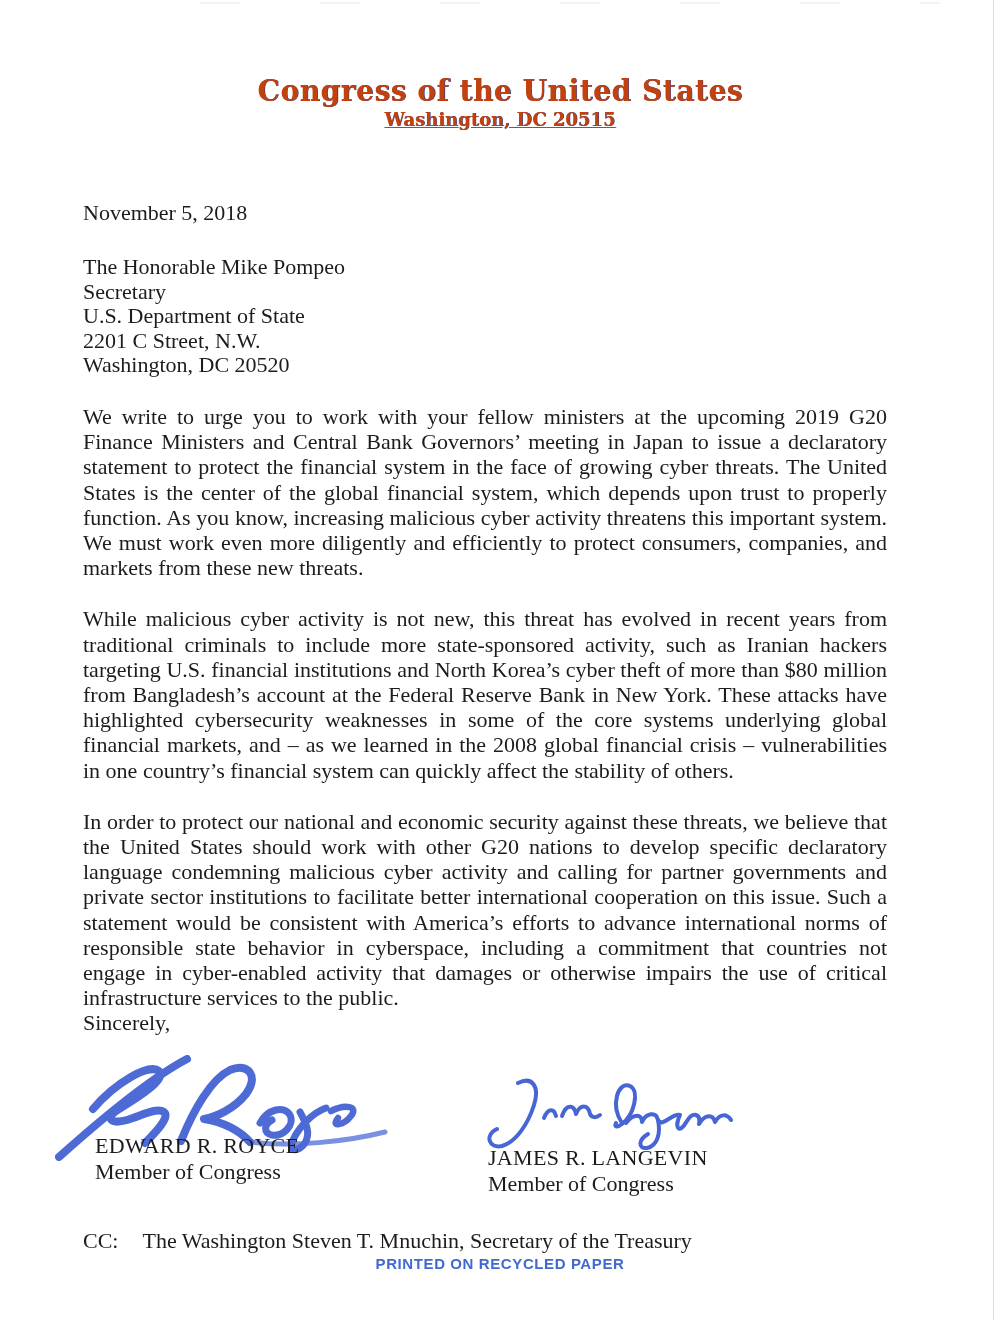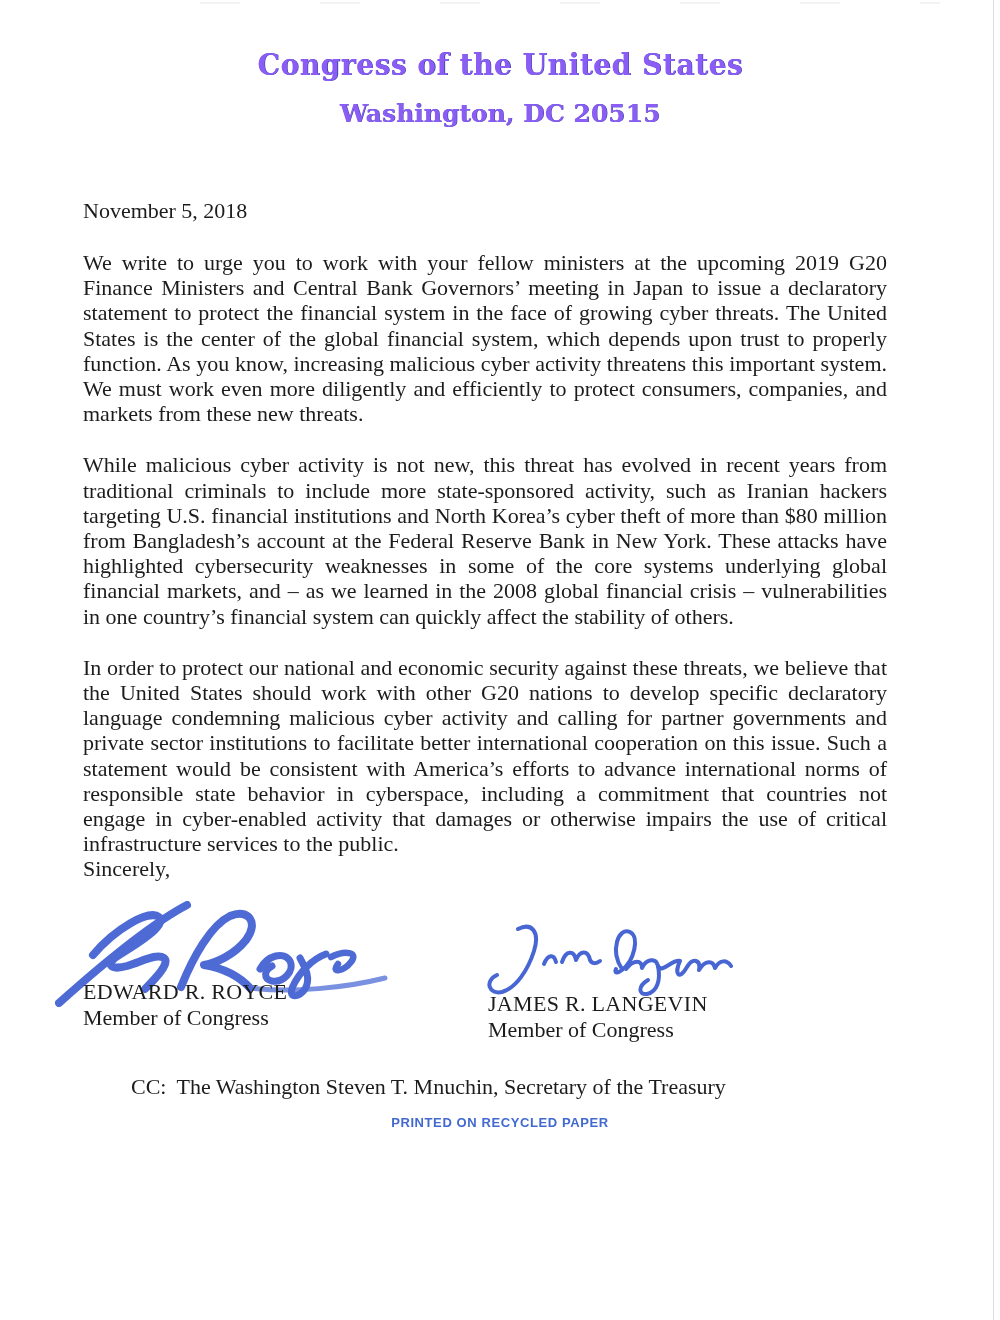--- a/index.html
+++ b/index.html
@@ -13,80 +13,87 @@
   }
   .page-edge{
     position:absolute;right:6px;top:0;bottom:0;width:1px;
     background:#dcdcdc;
   }
   .scan-noise-top{
     position:absolute;top:2px;left:200px;right:60px;height:2px;
     background:repeating-linear-gradient(90deg,#eee 0 40px,#fff 40px 120px);
     opacity:.7;
   }
-  .letterhead{ text-align:center; padding-top:48px; color:#8b5cf6; }
+  .letterhead{ text-align:center; padding-top:74px; color:#c2410c;text-decoration:underline; }
   .lh-title{
     font-family:"DejaVu Serif", serif;
     font-weight:700;
     font-size:29px;
     letter-spacing:.5px;
     display:inline-block;
     transform:scaleX(.97);
     text-shadow:.6px 0 0 #2b3f96;
   }
   .lh-sub{
     font-family:"DejaVu Serif", serif;
     font-weight:700;
-    font-size:25px;
-    margin-top:17px;
+    font-size:18px;
+    margin-top:1px;
     text-shadow:.5px 0 0 #2b3f96;
   }
   .content{ margin-left:83px; margin-right:97px; font-size:22px; }
   .date-line{ margin-top:70px; }
   .address{ margin-top:29px; line-height:24.6px; }
   .salutation{ margin-top:28px; }
   .para{
     margin:26px 16px 0 0;
     text-align:justify;
     line-height:25.2px;
   }
   .closing{ }
   .sig-area{ position:relative; height:178px; margin-top:5px; }
   .sig-svg{ position:absolute; }
   .sig-royce{ left:-30px; top:8px; }
   .sig-langevin{ left:393px; top:30px; }
-  .sig-names{ position:absolute; top:92px; left:0; line-height:26px; }
+  .sig-names{ position:absolute; top:92px; left:12px; line-height:26px; }
   .sig-names.right{ left:405px; top:104px; }
   .sig-name{ letter-spacing:.3px; }
-  .cc-row{ display:flex; gap:10px; margin-top:9px;margin-left:48px; }
+  .cc-row{ display:flex; gap:24px; margin-top:9px; }
   .footer-note{
-    margin-top:15px;
+    margin-top:1px;
     text-align:center;
     font-family:"Liberation Sans", sans-serif;
-    font-size:13px;
+    font-size:15px;
     font-weight:bold;
     letter-spacing:.6px;
     color:#4169d0;
   }
 </style>
 </head>
 <body>
 
 <div class="page">
   <div class="scan-noise-top"></div>
   <div class="page-edge"></div>
 
   <div class="letterhead">
     <div class="lh-title">Congress of the United States</div>
     <div class="lh-sub">Washington, DC 20515</div>
   </div>
 
   <div class="content">
     <div class="date-line">November 5, 2018</div>
 
+    <div class="address">
+      <div>The Honorable Mike Pompeo</div>
+      <div>Secretary</div>
+      <div>U.S. Department of State</div>
+      <div>2201 C Street, N.W.</div>
+      <div>Washington, DC 20520</div>
+    </div>
 
 
     <p class="para">We write to urge you to work with your fellow ministers at the upcoming 2019 G20 Finance Ministers and Central Bank Governors’ meeting in Japan to issue a declaratory statement to protect the financial system in the face of growing cyber threats. The United States is the center of the global financial system, which depends upon trust to properly function. As you know, increasing malicious cyber activity threatens this important system. We must work even more diligently and efficiently to protect consumers, companies, and markets from these new threats.</p>
     <p class="para">While malicious cyber activity is not new, this threat has evolved in recent years from traditional criminals to include more state-sponsored activity, such as Iranian hackers targeting U.S. financial institutions and North Korea’s cyber theft of more than $80 million from Bangladesh’s account at the Federal Reserve Bank in New York. These attacks have highlighted cybersecurity weaknesses in some of the core systems underlying global financial markets, and – as we learned in the 2008 global financial crisis – vulnerabilities in one country’s financial system can quickly affect the stability of others.</p>
     <p class="para">In order to protect our national and economic security against these threats, we believe that the United States should work with other G20 nations to develop specific declaratory language condemning malicious cyber activity and calling for partner governments and private sector institutions to facilitate better international cooperation on this issue. Such a statement would be consistent with America’s efforts to advance international norms of responsible state behavior in cyberspace, including a commitment that countries not engage in cyber-enabled activity that damages or otherwise impairs the use of critical infrastructure services to the public.</p>
 
     <div class="closing">Sincerely,</div>
 
     <div class="sig-area">
 

